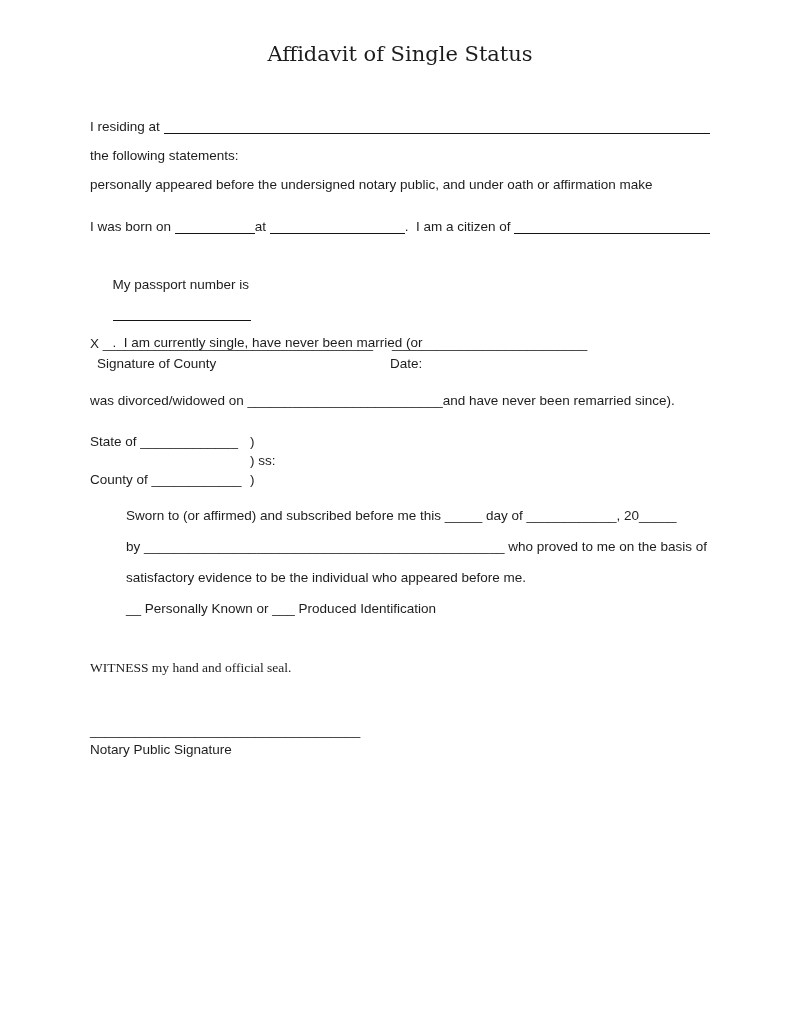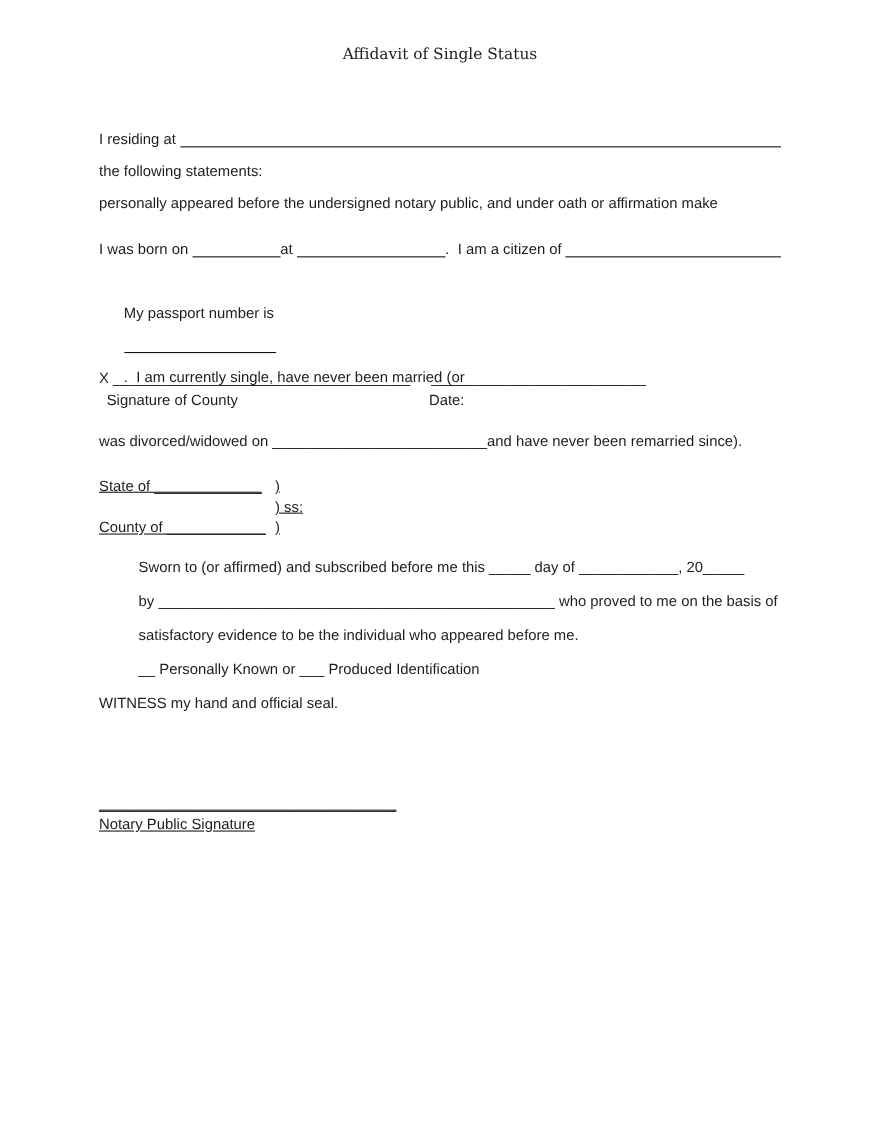--- a/index.html
+++ b/index.html
@@ -4,27 +4,27 @@
 <style>
   html, body { margin:0; padding:0; background:#ffffff; }
   .page {
     position:relative; width:800px; height:1034px; background:#ffffff;
     font-family:"Liberation Sans","DejaVu Sans",sans-serif;
     font-size:13.5px; color:#1d1d1d; overflow:hidden;
   }
   .title {
     position:absolute; top:42px; left:0; right:0; margin:0;
     text-align:center; font-family:"DejaVu Serif","Liberation Serif",serif;
-    font-size:14px; font-weight:normal; color:#1c1c1c;
+    font-size:21px; font-weight:normal; color:#1c1c1c;
   }
   .block { position:absolute; left:90px; width:620px; }
   .lh29 { line-height:29px; }
   .lh31 { line-height:31px;margin-left:36px; }
   .lh20 { line-height:20px; }
-  .lh19 { line-height:19px;text-decoration:underline; }
+  .lh19 { line-height:19px; }
   .line { white-space:pre; }
   .flex { display:flex; align-items:baseline; }
   .t { white-space:pre; }
   .blank {
     display:block; height:1px;
     border-bottom:1.8px solid #151515; transform:translateY(3px);
   }
   .fill { flex:1 1 auto; }
   .iblank {
     display:inline-block; height:10px; vertical-align:-3px;
@@ -95,21 +95,21 @@
     </div>
   </div>
 
   <div class="block lh31" style="top:500px;">
     <div class="line">Sworn to (or affirmed) and subscribed before me this _____ day of ____________, 20_____</div>
     <div class="line">by ________________________________________________ who proved to me on the basis of</div>
     <div class="line">satisfactory evidence to be the individual who appeared before me.</div>
     <div class="line">__ Personally Known or ___ Produced Identification</div>
   </div>
 
-  <div class="block" style="top:632px; line-height:16px;">
+  <div class="block" style="top:660px; line-height:16px;font-family:Liberation Serif, serif;">
     <div class="line">WITNESS my hand and official seal.</div>
   </div>
 
   <div class="block lh19" style="top:721px;">
     <div class="line">____________________________________</div>
     <div class="line">Notary Public Signature</div>
   </div>
 
 </div>
 

